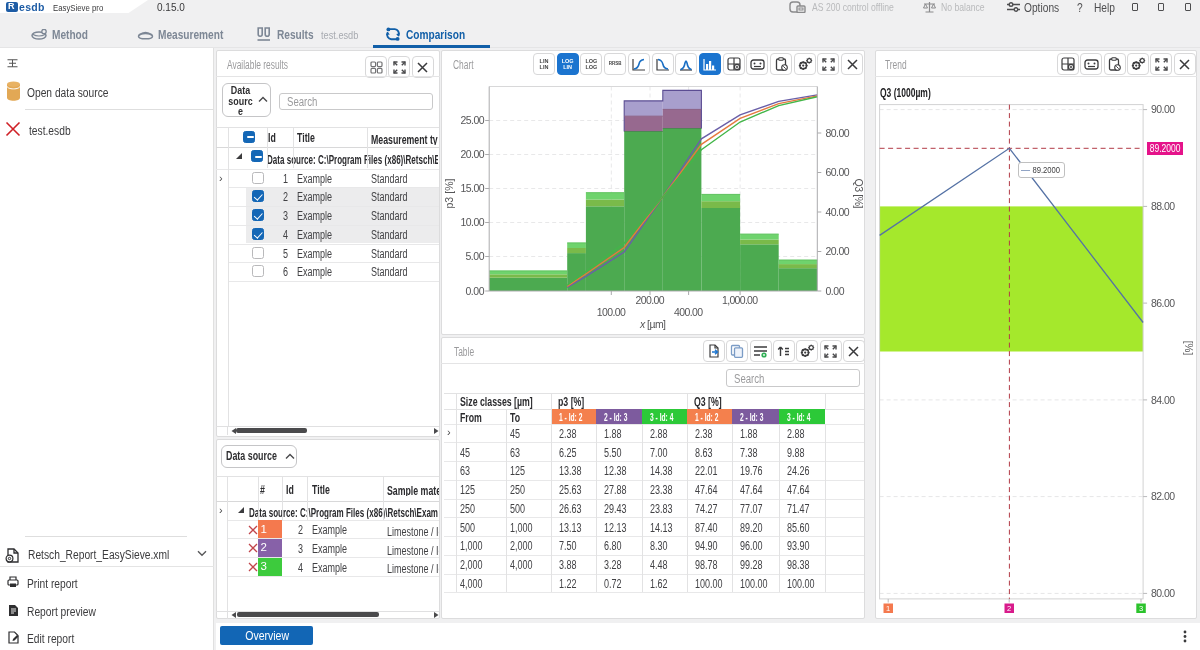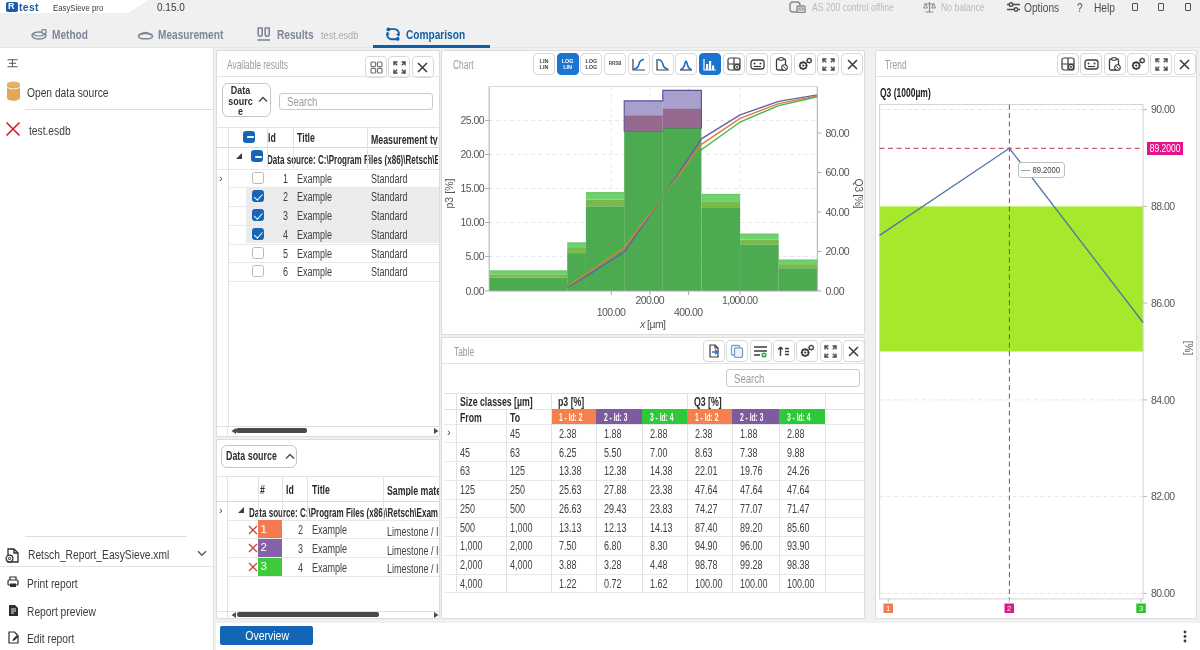--- a/index.html
+++ b/index.html
@@ -38,21 +38,21 @@
 </style>
 </head>
 <body>
 
 <div class="abs" id="topstrip"></div>
 <div class="abs" id="logowrap"></div>
 <div class="abs" id="tabrow"></div>
 
 <div class="abs" style="left:6px;top:1.5px;width:12px;height:10px;background:#1d5ca5;border-radius:2px;"></div>
 <div class="abs" style="left:8px;top:1px;color:#fff;font-weight:bold;font-size:9px;">R</div>
-<div class="abs" style="left:19px;top:1px;color:#1d5ca5;font-weight:bold;font-size:10.5px;letter-spacing:0.3px;">test</div>
+<div class="abs" style="left:19px;top:1px;color:#1d5ca5;font-weight:bold;font-size:10.5px;letter-spacing:0.3px;">esdb</div>
 <div class="abs" style="left:53px;top:2px;color:#3a3a3c;font-size:9.5px;transform:scaleX(0.82);transform-origin:0 50%;white-space:nowrap;">EasySieve pro</div>
 <div class="abs" style="left:157px;top:1.5px;color:#39393b;font-size:10px;">0.15.0</div>
 
 <svg class="abs" style="left:789px;top:1px;" width="19" height="12" viewBox="0 0 19 12">
     <rect x="1" y="1" width="10" height="10" rx="3" fill="none" stroke="#8a8a8c" stroke-width="1.4"></rect>
     <rect x="8" y="5" width="8" height="6.5" rx="1" fill="#f0f0f1" stroke="#8a8a8c" stroke-width="1.4"></rect>
     <rect x="10" y="7" width="4" height="2" fill="none" stroke="#8a8a8c" stroke-width="1"></rect>
   </svg>
 <div class="abs statustxt" style="left:812px;top:0.5px;">AS 200 control offline</div>
 <svg class="abs" style="left:922px;top:0.5px;" width="15" height="12" viewBox="0 0 15 12">

